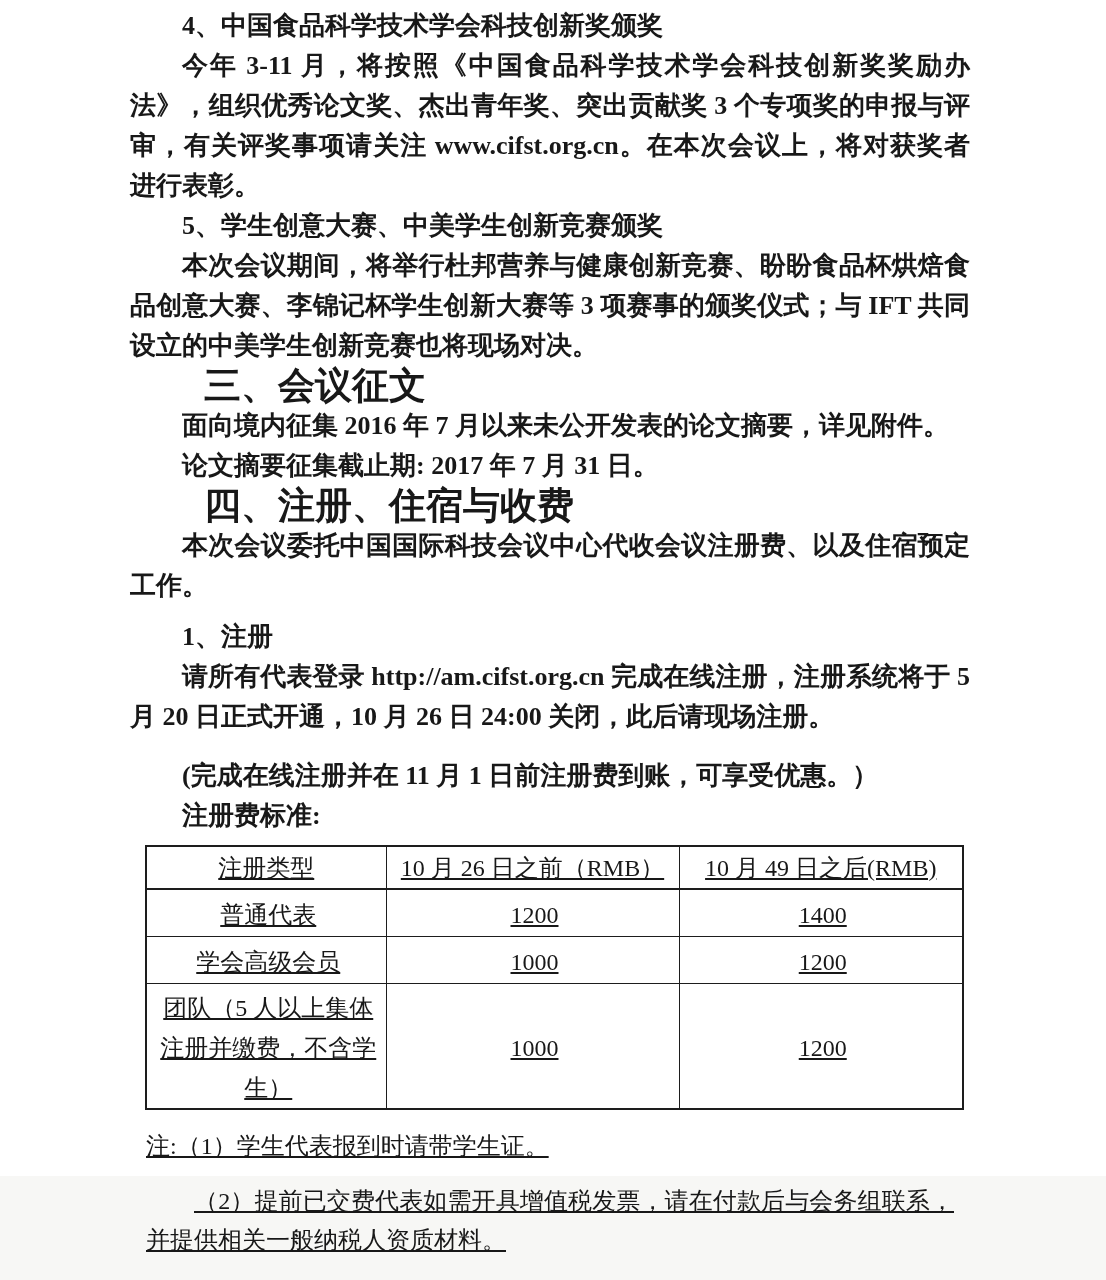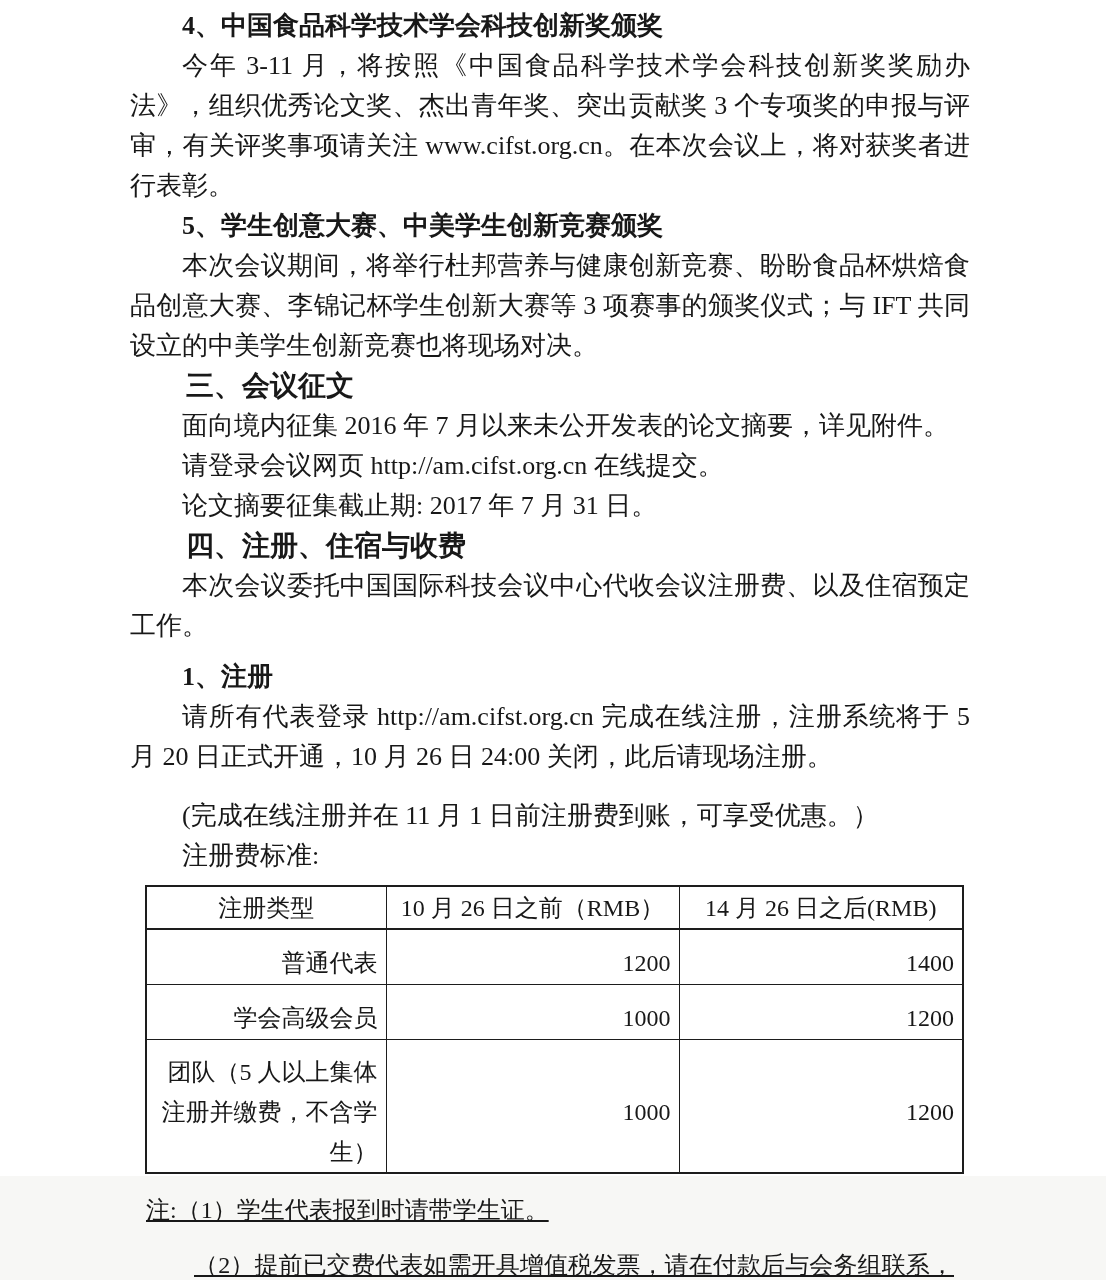--- a/index.html
+++ b/index.html
@@ -15,59 +15,60 @@
     background: #ffffff;
     color: #181818;
     font-family: "Liberation Serif", "DejaVu Serif", serif;
     font-size: 26px;
     line-height: 40px;
   }
   .para {
     margin: 0;
     text-indent: 2em;
     text-align: justify;
+    font-weight: bold;
   }
   .heading {
     margin: 0;
     text-indent: 2em;
     font-weight: bold;
     font-size: 26px;
     line-height: 40px;
   }
   .heading-major {
-    font-size: 28px;
+    font-size: 37px;
   }
   .tip-line { margin-top: 19px; }
   .sub-heading-gap { margin-top: 11px; }
 
   table.fee-table {
     border-collapse: collapse;
     table-layout: fixed;
     width: 817px;
     margin: 9px 0 0 15px;
     font-size: 24px;
     line-height: 40px;
   }
   .fee-table th, .fee-table td {
     border: 1.5px solid #1d1d1d;
     overflow: hidden;
   }
-  .fee-table { border: 2.5px solid #1d1d1d; }
+  .fee-table { border: 2.5px solid #1d1d1d; text-decoration: underline; }
   .fee-table thead th {
     font-weight: normal;
     text-align: center;
     height: 41px;
     padding: 0 4px;
     border-bottom-width: 2.5px;
   }
   .fee-table td {
     height: 42px;
     vertical-align: middle;
-    padding: 12px 8px 0 12px;
-    text-align: right;
+    padding: 4px 8px 0 12px;
+    text-align: center;
   }
   .fee-table tr.tall-row td { height: 84px; }
   .col-category { width: 240px; }
   .col-before   { width: 293px; }
   .col-after    { width: 284px; }
 
   .notes {
     margin-top: 17px;
     font-size: 24px;
     line-height: 39px;
@@ -85,42 +86,41 @@
 <div class="page">
 
   <h3 class="heading">4、中国食品科学技术学会科技创新奖颁奖</h3>
   <p class="para">今年 3-11 月，将按照《中国食品科学技术学会科技创新奖奖励办法》，组织优秀论文奖、杰出青年奖、突出贡献奖 3 个专项奖的申报与评审，有关评奖事项请关注 www.cifst.org.cn。在本次会议上，将对获奖者进行表彰。</p>
 
   <h3 class="heading">5、学生创意大赛、中美学生创新竞赛颁奖</h3>
   <p class="para">本次会议期间，将举行杜邦营养与健康创新竞赛、盼盼食品杯烘焙食品创意大赛、李锦记杯学生创新大赛等 3 项赛事的颁奖仪式；与 IFT 共同设立的中美学生创新竞赛也将现场对决。</p>
 
   <h2 class="heading heading-major">三、会议征文</h2>
   <p class="para">面向境内征集 2016 年 7 月以来未公开发表的论文摘要，详见附件。</p>
-  <p class="para">请登录会议网页 http://am.cifst.org.cn 在线提交。</p>
   <p class="para">论文摘要征集截止期: 2017 年 7 月 31 日。</p>
 
   <h2 class="heading heading-major">四、注册、住宿与收费</h2>
   <p class="para">本次会议委托中国国际科技会议中心代收会议注册费、以及住宿预定工作。</p>
 
   <h3 class="heading sub-heading-gap">1、注册</h3>
   <p class="para">请所有代表登录 http://am.cifst.org.cn 完成在线注册，注册系统将于 5 月 20 日正式开通，10 月 26 日 24:00 关闭，此后请现场注册。</p>
   <p class="para tip-line">(完成在线注册并在 11 月 1 日前注册费到账，可享受优惠。）</p>
   <p class="para">注册费标准:</p>
 
   <table class="fee-table">
     <colgroup>
       <col class="col-category">
       <col class="col-before">
       <col class="col-after">
     </colgroup>
     <thead>
       <tr>
         <th>注册类型</th>
         <th>10 月 26 日之前（RMB）</th>
-        <th>14 月 26 日之后(RMB)</th>
+        <th>10 月 49 日之后(RMB)</th>
       </tr>
     </thead>
     <tbody>
       <tr>
         <td>普通代表</td>
         <td>1200</td>
         <td>1400</td>
       </tr>
       <tr>
         <td>学会高级会员</td>

